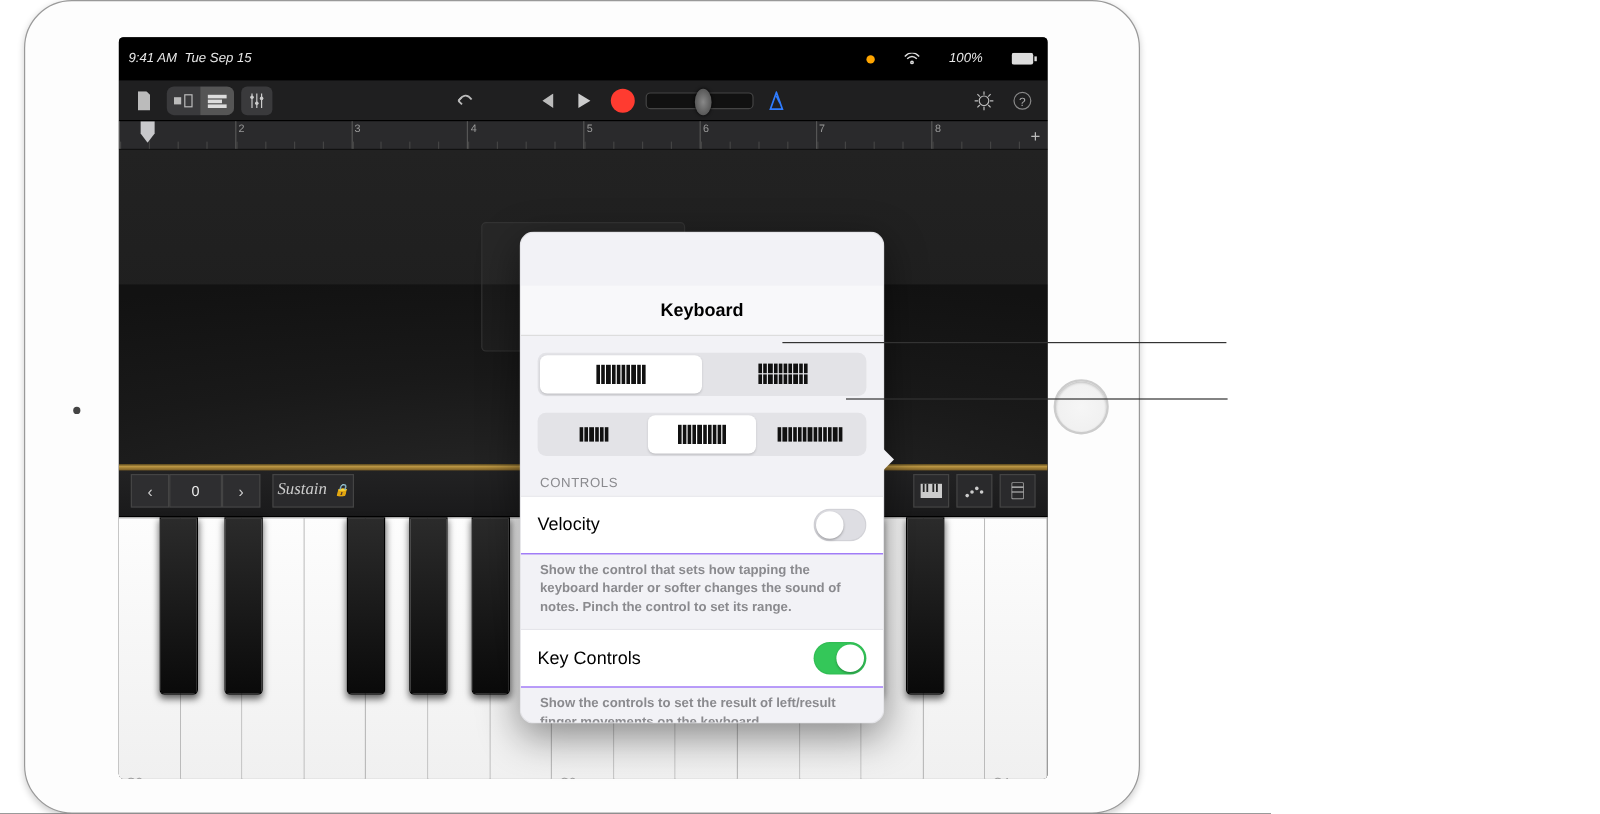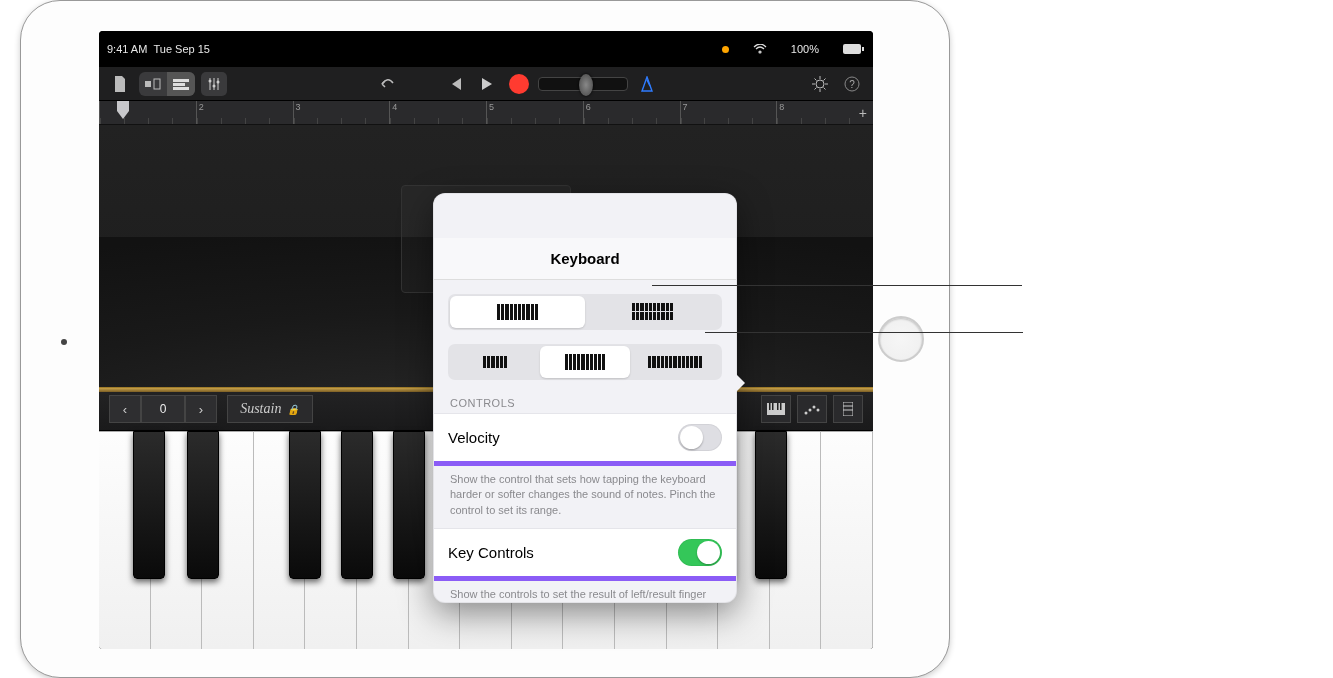--- a/index.html
+++ b/index.html
@@ -47,20 +47,21 @@
   }
   .statusbar {
     height: 36px;
     display: flex;
     align-items: center;
     color: #e8e8e8;
     font-size: 11px;
     padding: 16px 8px;
     background: #000;
     justify-content: space-between;
+    font-style: italic;
   }
   .status-right { display:flex; align-items:center; gap:24px; }
   .orange-dot { width:7px;height:7px;border-radius:50%;background:#ffa500; }
   .wifi-icon svg, .battery-icon svg { display:block; }
   .toolbar {
     height: 34px;
     background: #1f1f20;
     display: flex;
     align-items: center;
     padding: 0 8px;
@@ -117,21 +118,21 @@
     display:flex; align-items:center; padding:0 10px; gap:10px;
     border-top:1px solid #a07d2a;
     border-bottom:1px solid #000;
   }
   .hinge { position:absolute; left:0; right:0; top:0; height:4px;
     background:linear-gradient(#c9a24a,#7c5f25); }
   .control-strip { position:relative; }
   .octave-group { display:flex; gap:0; }
   .oct-btn { width:32px;height:28px;background:#2e2e30;border:1px solid #444;display:flex;align-items:center;justify-content:center;color:#ccc;font-size:13px; }
   .oct-btn.mid { width:44px; font-size:12px; color:#eee; }
-  .sustain-btn { width:86px;height:28px;background:#2a2a2c;border:1px solid #444;display:flex;align-items:center;justify-content:center;color:#ccc;font-style:italic;font-family:"Snell Roundhand",cursive;font-size:14px;gap:6px; }
+  .sustain-btn { width:68px;height:28px;background:#2a2a2c;border:1px solid #444;display:flex;align-items:center;justify-content:center;color:#ccc;font-style:italic;font-family:"Snell Roundhand",cursive;font-size:14px;gap:6px; }
   .lock-icon { color:#888; font-size:10px;}
   .right-ctrls { margin-left:auto; display:flex; gap:6px; }
   .ctrl-btn { width:30px;height:28px;background:#2a2a2c;border:1px solid #444;display:flex;align-items:center;justify-content:center;color:#ccc; }
   .keyboard {
     height: 234px;
     background:#fff;
     display:flex;
     position:relative;
   }
   .white-key { flex:1; border-right:1px solid #bbb; border-top:1px solid #aaa;
@@ -172,23 +173,23 @@
   .seg-row.three .seg-item { flex:1; }
   .seg-item { flex:1; height:32px; background:transparent; border-radius:6px;
     display:flex;align-items:center;justify-content:center; }
   .seg-item.selected { background:#fff; box-shadow:0 1px 2px rgba(0,0,0,.15); }
   .mini-kb { display:flex; gap:1px; height:16px; }
   .mini-kb .mw { width:3.2px; background:#111; }
   .mini-kb.double { height:18px; flex-direction:column; gap:1px;}
   .mini-kb.double .row { display:flex; gap:1px; height:8px;}
   .mini-kb.double .row .mw{height:8px;}
   .section-label { font-size:11px; color:#8a8a8e; letter-spacing:0.5px; margin:17px 16px 4px; }
-  .row-item { background:#fff; border-top:1px solid #e5e5ea; border-bottom:5px solid #8b5cf6;
+  .row-item { background:#fff; border-top:1px solid #e5e5ea; border-bottom:1px solid #8b5cf6;
     padding:10px 14px; display:flex; align-items:center; justify-content:space-between; font-size:15px; }
-  .row-desc { font-size:11px; color:#8a8a8e; padding:6px 16px 10px; line-height:1.4; }
+  .row-desc { font-size:11px; color:#8a8a8e; padding:6px 16px 10px; line-height:1.4;font-weight:bold; }
   .switch {
     width:44px;height:27px;border-radius:14px;background:#dedee3;position:relative;
     box-shadow:inset 0 0 0 1px rgba(0,0,0,.05);
   }
   .switch.on { background:#34c759; }
   .switch-knob {
     position:absolute; top:2px; left:2px; width:23px;height:23px;background:#fff;border-radius:50%;
     box-shadow:0 1px 2px rgba(0,0,0,.3);
     transition:left .1s;
   }

